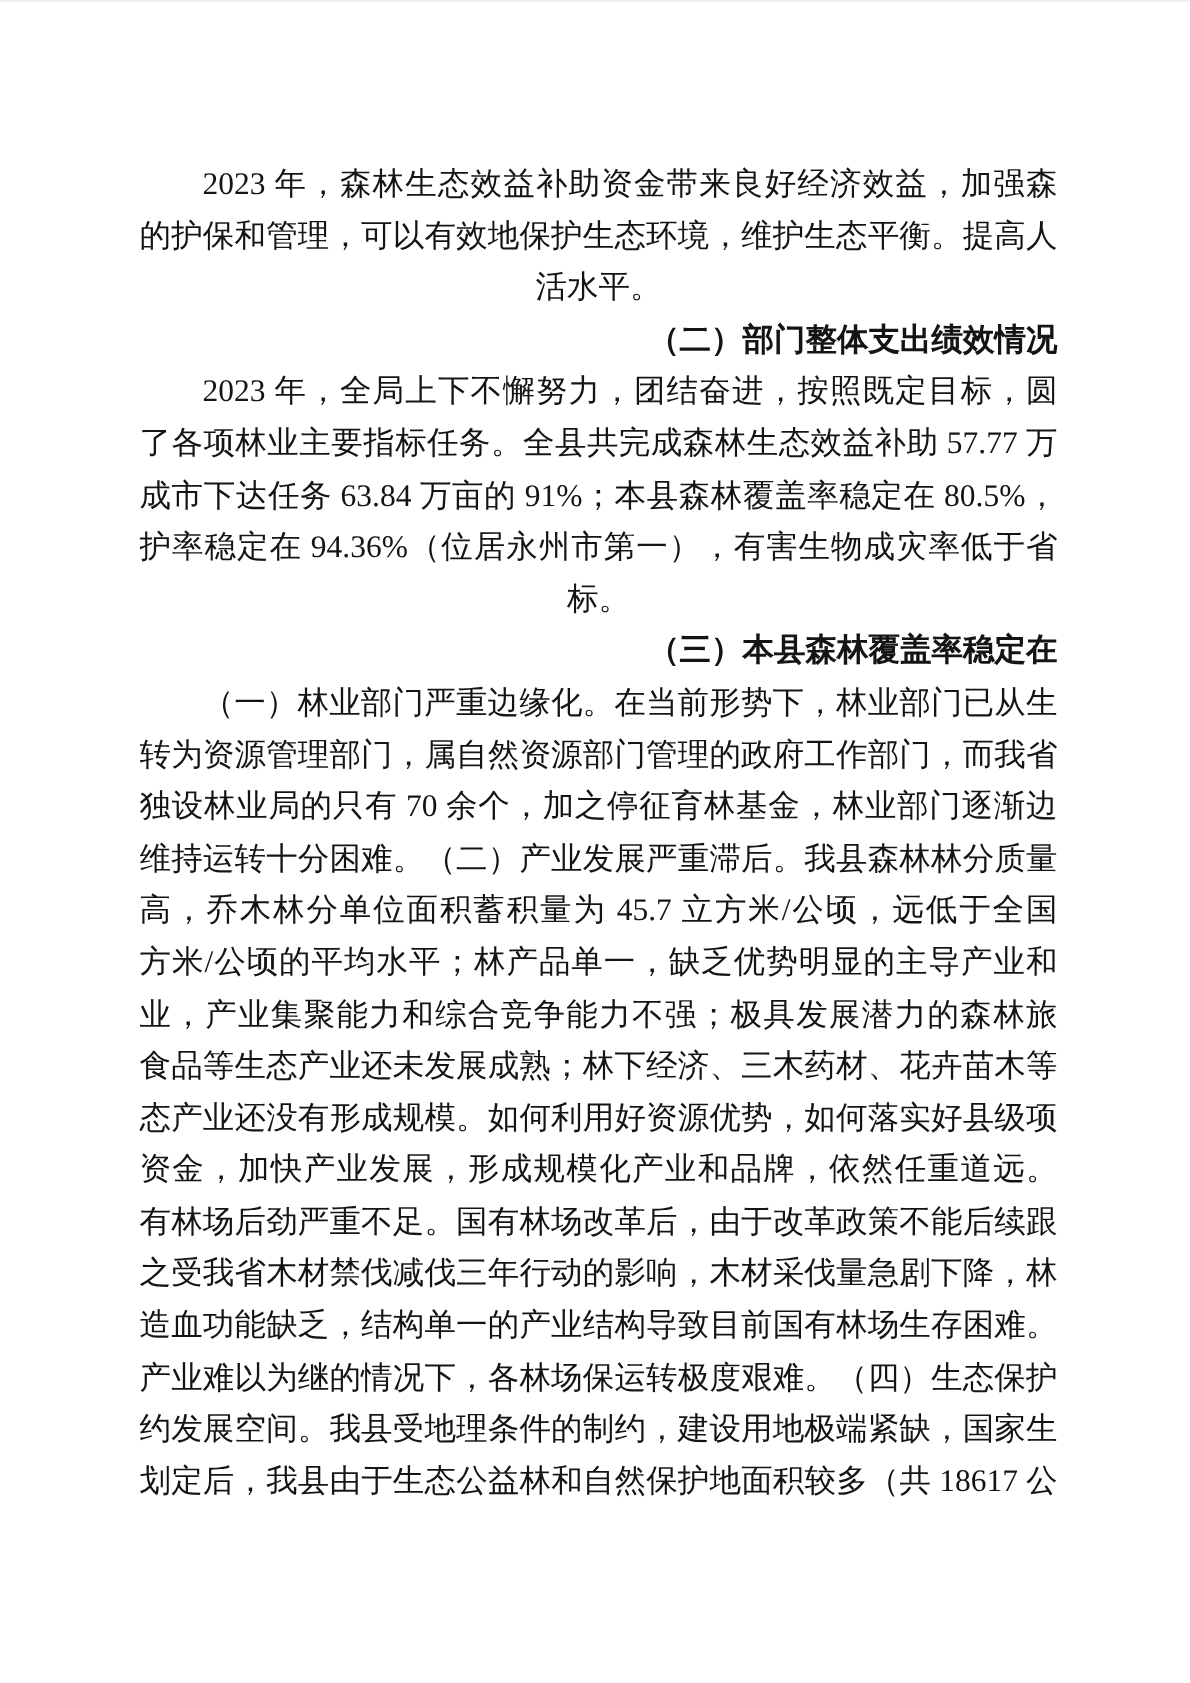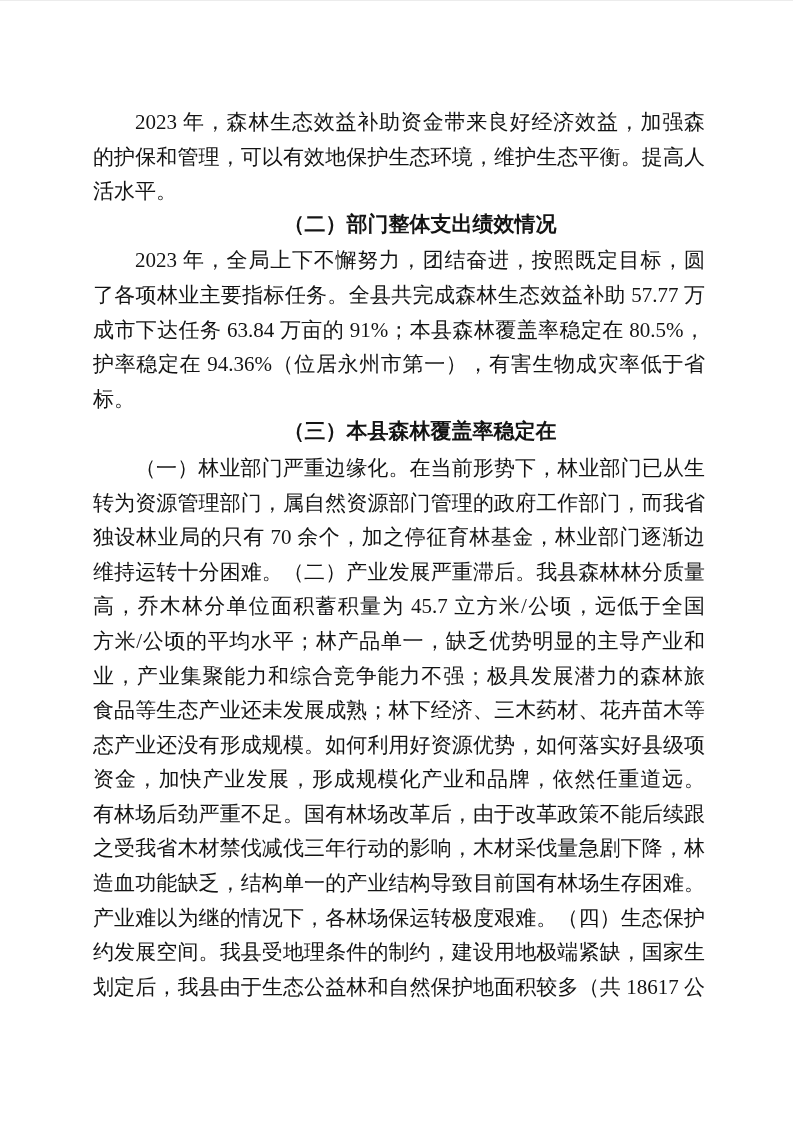--- a/index.html
+++ b/index.html
@@ -36,28 +36,28 @@
   .line.just {
     text-align: justify;
     text-align-last: justify;
   }
   
   .line.first {
     text-indent: 2em;
   }
   
   .line.last {
-    text-align: left;
+    text-align: center;
   }
   
   .line.heading {
-    font-family: Liberation Mono, monospace;
+    font-family: Liberation Serif, serif;
     font-weight: 700;
     text-indent: 2em;
-    text-align: center;
+    text-align: right;
   }
   .para { margin: 0; padding: 0; }
 </style>
 </head>
 <body>
 
 <div class="page">
   <div class="content">
 
     <div class="para">

